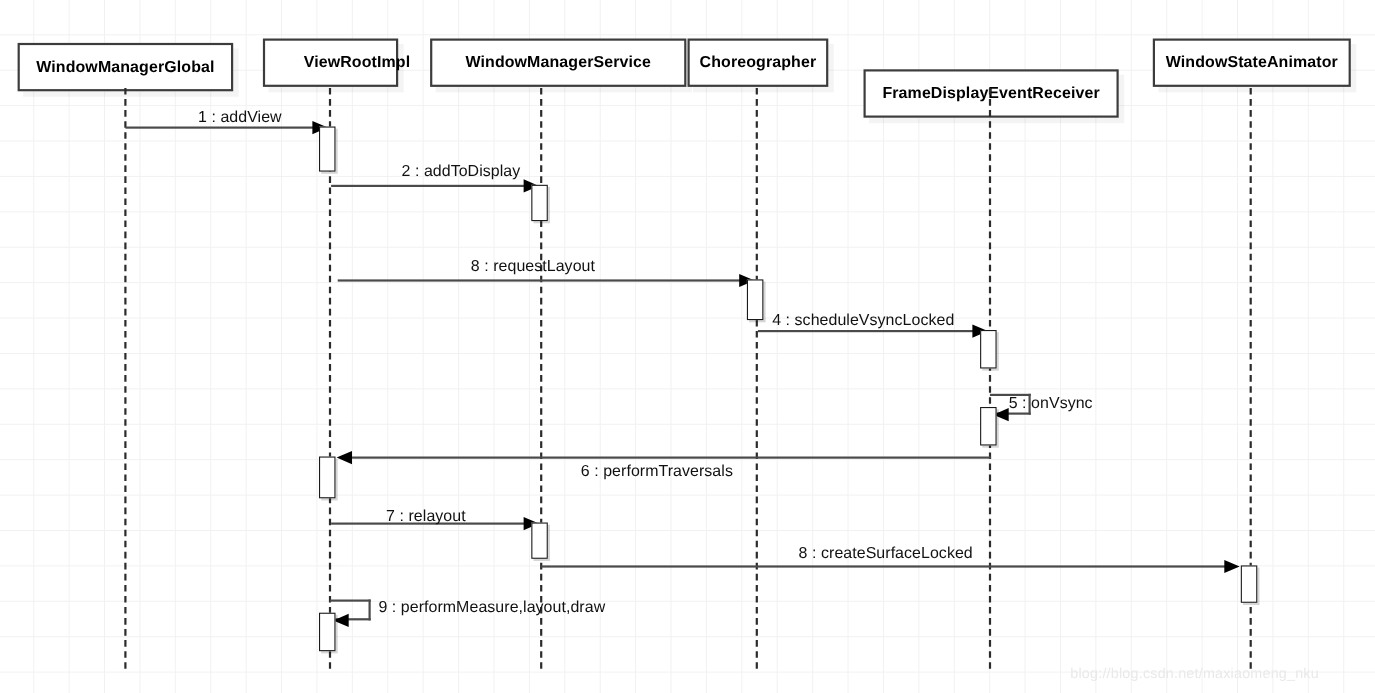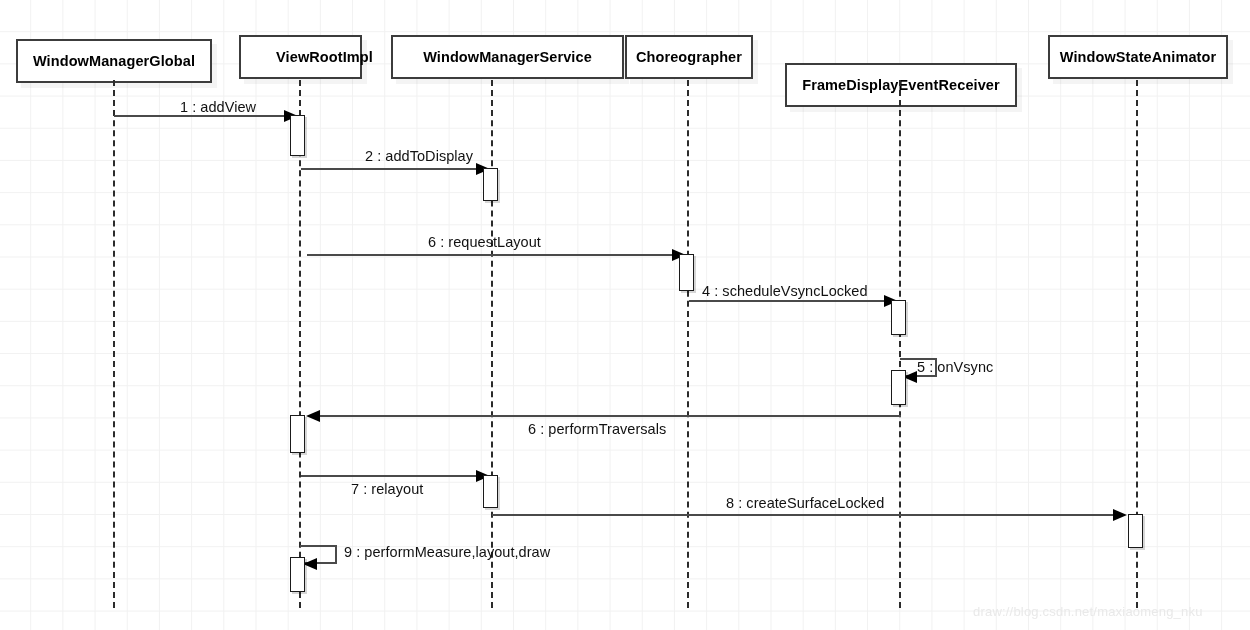--- a/index.html
+++ b/index.html
@@ -146,48 +146,48 @@
   <div class="msg-label" style="left:144px; top:99px;margin-left:36px;">1 : addView</div>
   <div class="activation" style="left:290px; top:115px; height:41px;"></div>
 
   <div class="msg-line" style="left:301px; top:168px; width:178px;"></div>
   <div class="arrowhead right" style="left:476px; top:162.5px;"></div>
   <div class="msg-label" style="left:325px; top:148px;margin-left:40px;">2 : addToDisplay</div>
   <div class="activation" style="left:483px; top:168px; height:33px;"></div>
 
   <div class="msg-line" style="left:307px; top:254px; width:368px;"></div>
   <div class="arrowhead right" style="left:672px; top:248.5px;"></div>
-  <div class="msg-label" style="left:428px; top:234px;">6 : requestLayout</div>
+  <div class="msg-label" style="left:428px; top:234px;">8 : requestLayout</div>
   <div class="activation" style="left:679px; top:254px; height:37px;"></div>
 
   <div class="msg-line" style="left:689px; top:300px; width:198px;"></div>
   <div class="arrowhead right" style="left:884px; top:294.5px;"></div>
   <div class="msg-label" style="left:702px; top:283px;">4 : scheduleVsyncLocked</div>
   <div class="activation" style="left:891px; top:300px; height:35px;"></div>
 
   <div class="self-loop" style="left:900px; top:358px; width:37px; height:19px;"></div>
   <div class="arrowhead left" style="left:903px; top:370.5px;"></div>
   <div class="msg-label" style="left:917px; top:359px;">5 : onVsync</div>
   <div class="activation" style="left:891px; top:370px; height:35px;"></div>
 
   <div class="msg-line" style="left:318px; top:415px; width:583px;"></div>
   <div class="arrowhead left" style="left:306px; top:409.5px;"></div>
   <div class="msg-label" style="left:528px; top:421px;">6 : performTraversals</div>
   <div class="activation" style="left:290px; top:415px; height:38px;"></div>
 
   <div class="msg-line" style="left:301px; top:475px; width:178px;"></div>
   <div class="arrowhead right" style="left:476px; top:469.5px;"></div>
-  <div class="msg-label" style="left:351px; top:481px;text-align:center;">7 : relayout</div>
+  <div class="msg-label" style="left:351px; top:462px;text-align:center;">7 : relayout</div>
   <div class="activation" style="left:483px; top:475px; height:33px;"></div>
 
   <div class="msg-line" style="left:492px; top:514px; width:624px;"></div>
   <div class="arrowhead right" style="left:1113px; top:508.5px;"></div>
   <div class="msg-label" style="left:726px; top:495px;">8 : createSurfaceLocked</div>
   <div class="activation" style="left:1128px; top:514px; height:34px;"></div>
 
   <div class="self-loop" style="left:300px; top:545px; width:37px; height:19px;"></div>
   <div class="arrowhead left" style="left:303px; top:557.5px;"></div>
   <div class="msg-label" style="left:344px; top:544px;">9 : performMeasure,layout,draw</div>
   <div class="activation" style="left:290px; top:557px; height:35px;"></div>
 
-  <div class="watermark" style="left:973px; top:604px;">draw://blog.csdn.net/maxiaomeng_nku</div>
+  <div class="watermark" style="left:973px; top:604px;">blog://blog.csdn.net/maxiaomeng_nku</div>
 
 </div>
 
 </body></html>

